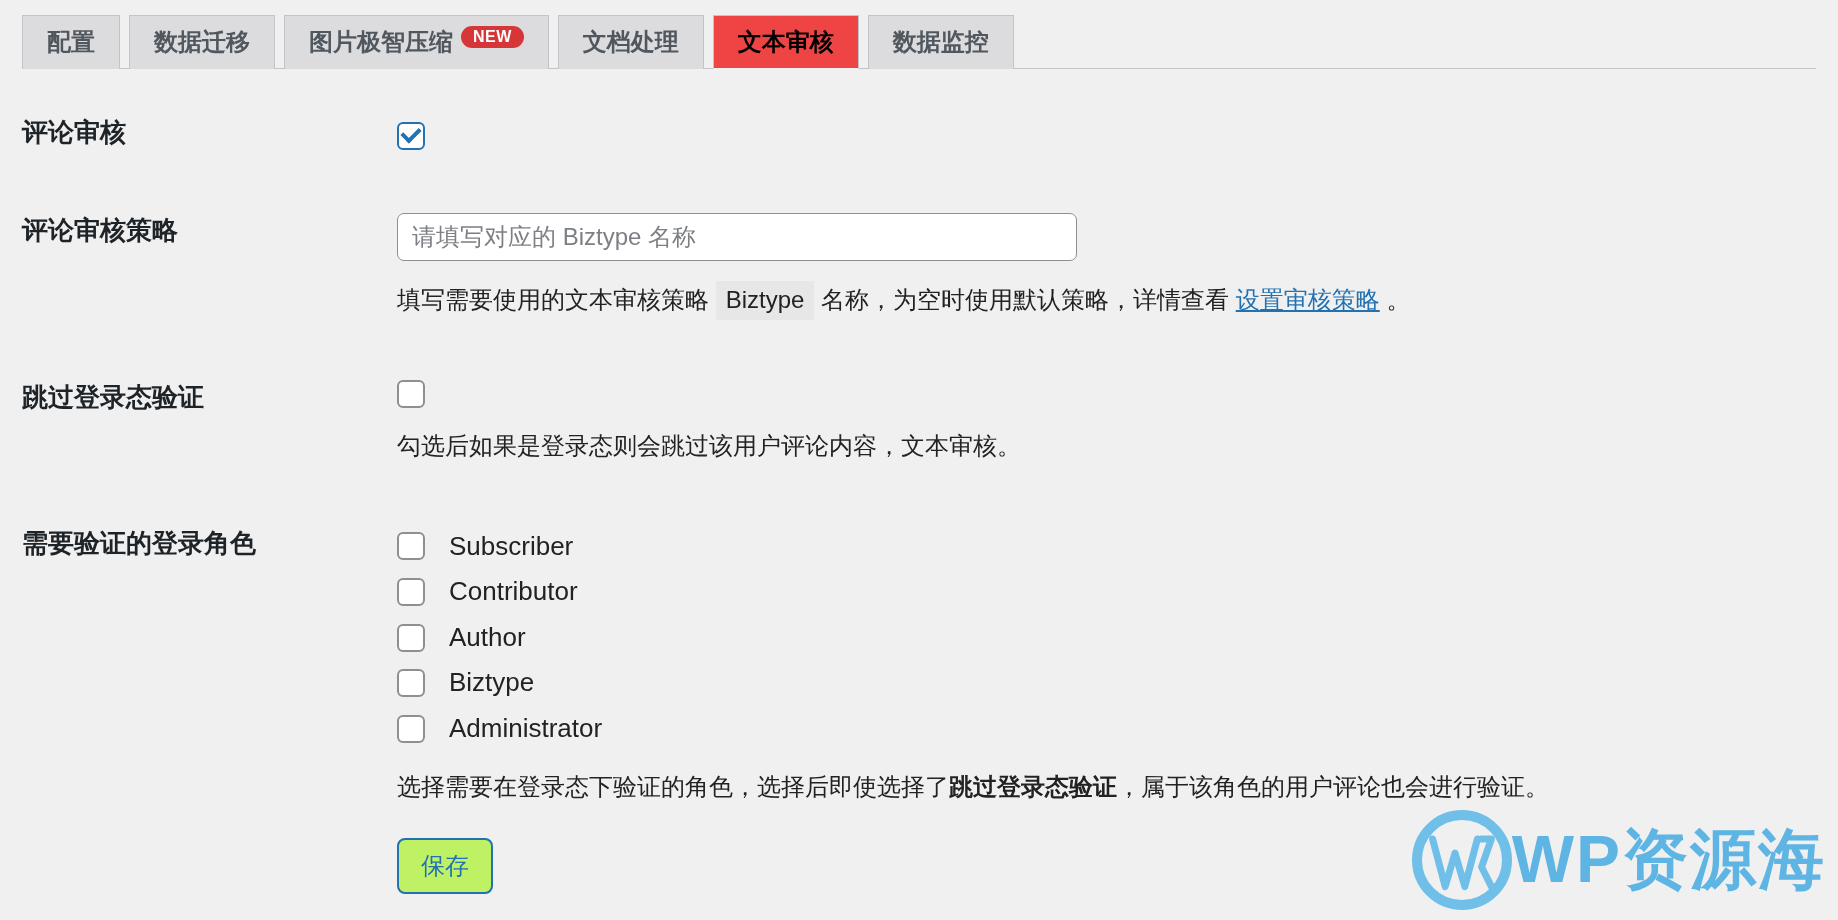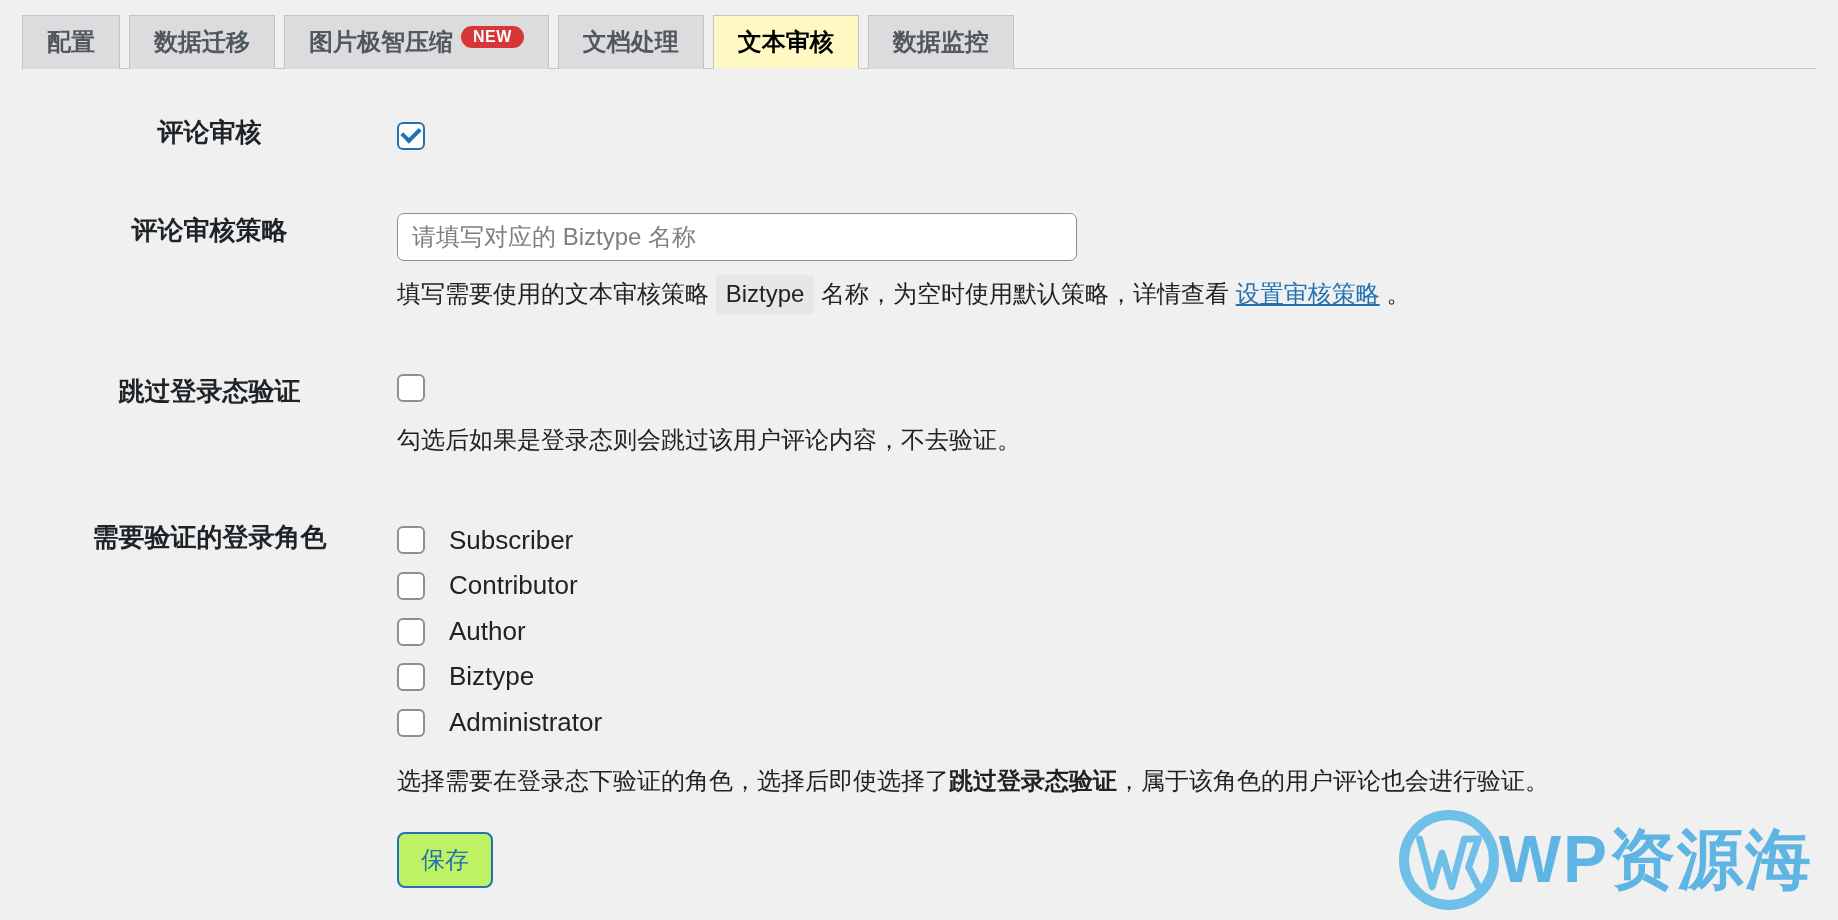--- a/index.html
+++ b/index.html
@@ -34,41 +34,41 @@
     background: #dcdcde;
     border: 1px solid #c3c4c7;
     border-bottom: none;
     padding: 10px 24px 10px 24px;
     cursor: pointer;
     position: relative;
     top: 1px;
   }
   .nav-tab:first-child { margin-left: 0; }
   .nav-tab.active {
-    background: #fef9c3;
+    background: #ef4444;
     color: #000;
     border-bottom: 1px solid #f0f0f1;
   }
   .badge-new {
     display: inline-block;
     background: #d63638;
     color: #fff;
     font-size: 16px;
     font-weight: 700;
     padding: 2px 12px;
     border-radius: 14px;
     letter-spacing: 0.5px;
   }
   
   .form-table {
     width: 100%;
     border-collapse: collapse;
   }
   .form-table th {
-    text-align: center;
+    text-align: left;
     vertical-align: top;
     width: 375px;
     padding: 0 0 60px 0;
     font-size: 26px;
     font-weight: 700;
     color: #1d2327;
   }
   .form-table td {
     vertical-align: top;
     padding: 0 0 60px 0;
@@ -112,21 +112,21 @@
     border: 1px solid #8c8f94;
     border-radius: 7px;
     background: #fff;
     padding: 0 14px;
     font-size: 24px;
     color: #50575e;
     outline: none;
   }
   .txt-input::placeholder { color: #7c7f84; }
   .desc {
-    margin-top: 14px;
+    margin-top: 20px;
     font-size: 24px;
     color: #222;
   }
   .code {
     display: inline-block;
     background: #e7e7e8;
     padding: 0 10px;
     border-radius: 2px;
     font-size: 24px;
   }
@@ -153,21 +153,21 @@
     background: #bef264;
     font-size: 24px;
     font-weight: 400;
     padding: 10px 22px;
     border-radius: 8px;
     cursor: pointer;
   }
   
   .watermark {
     position: absolute;
-    right: 25px;
+    right: 12px;
     bottom: 10px;
     display: flex;
     align-items: center;
     gap: 0;
     opacity: 0.8;
     pointer-events: none;
     text-align: center;
   }
   .wm-logo {
     width: 100px;
@@ -235,21 +235,21 @@
           <span class="link">设置审核策略</span>
           <span>。</span>
         </div>
       </td>
     </tr>
 
     <tr>
       <th>跳过登录态验证</th>
       <td>
         <span class="cb"></span>
-        <div class="desc" style="margin-top:8px;">勾选后如果是登录态则会跳过该用户评论内容，不去验证。</div>
+        <div class="desc" style="margin-top:8px;">勾选后如果是登录态则会跳过该用户评论内容，文本审核。</div>
       </td>
     </tr>
 
     <tr class="tight">
       <th>需要验证的登录角色</th>
       <td>
         <div class="role-item">
           <span class="cb"></span>
           <span>Subscriber</span>
         </div>

